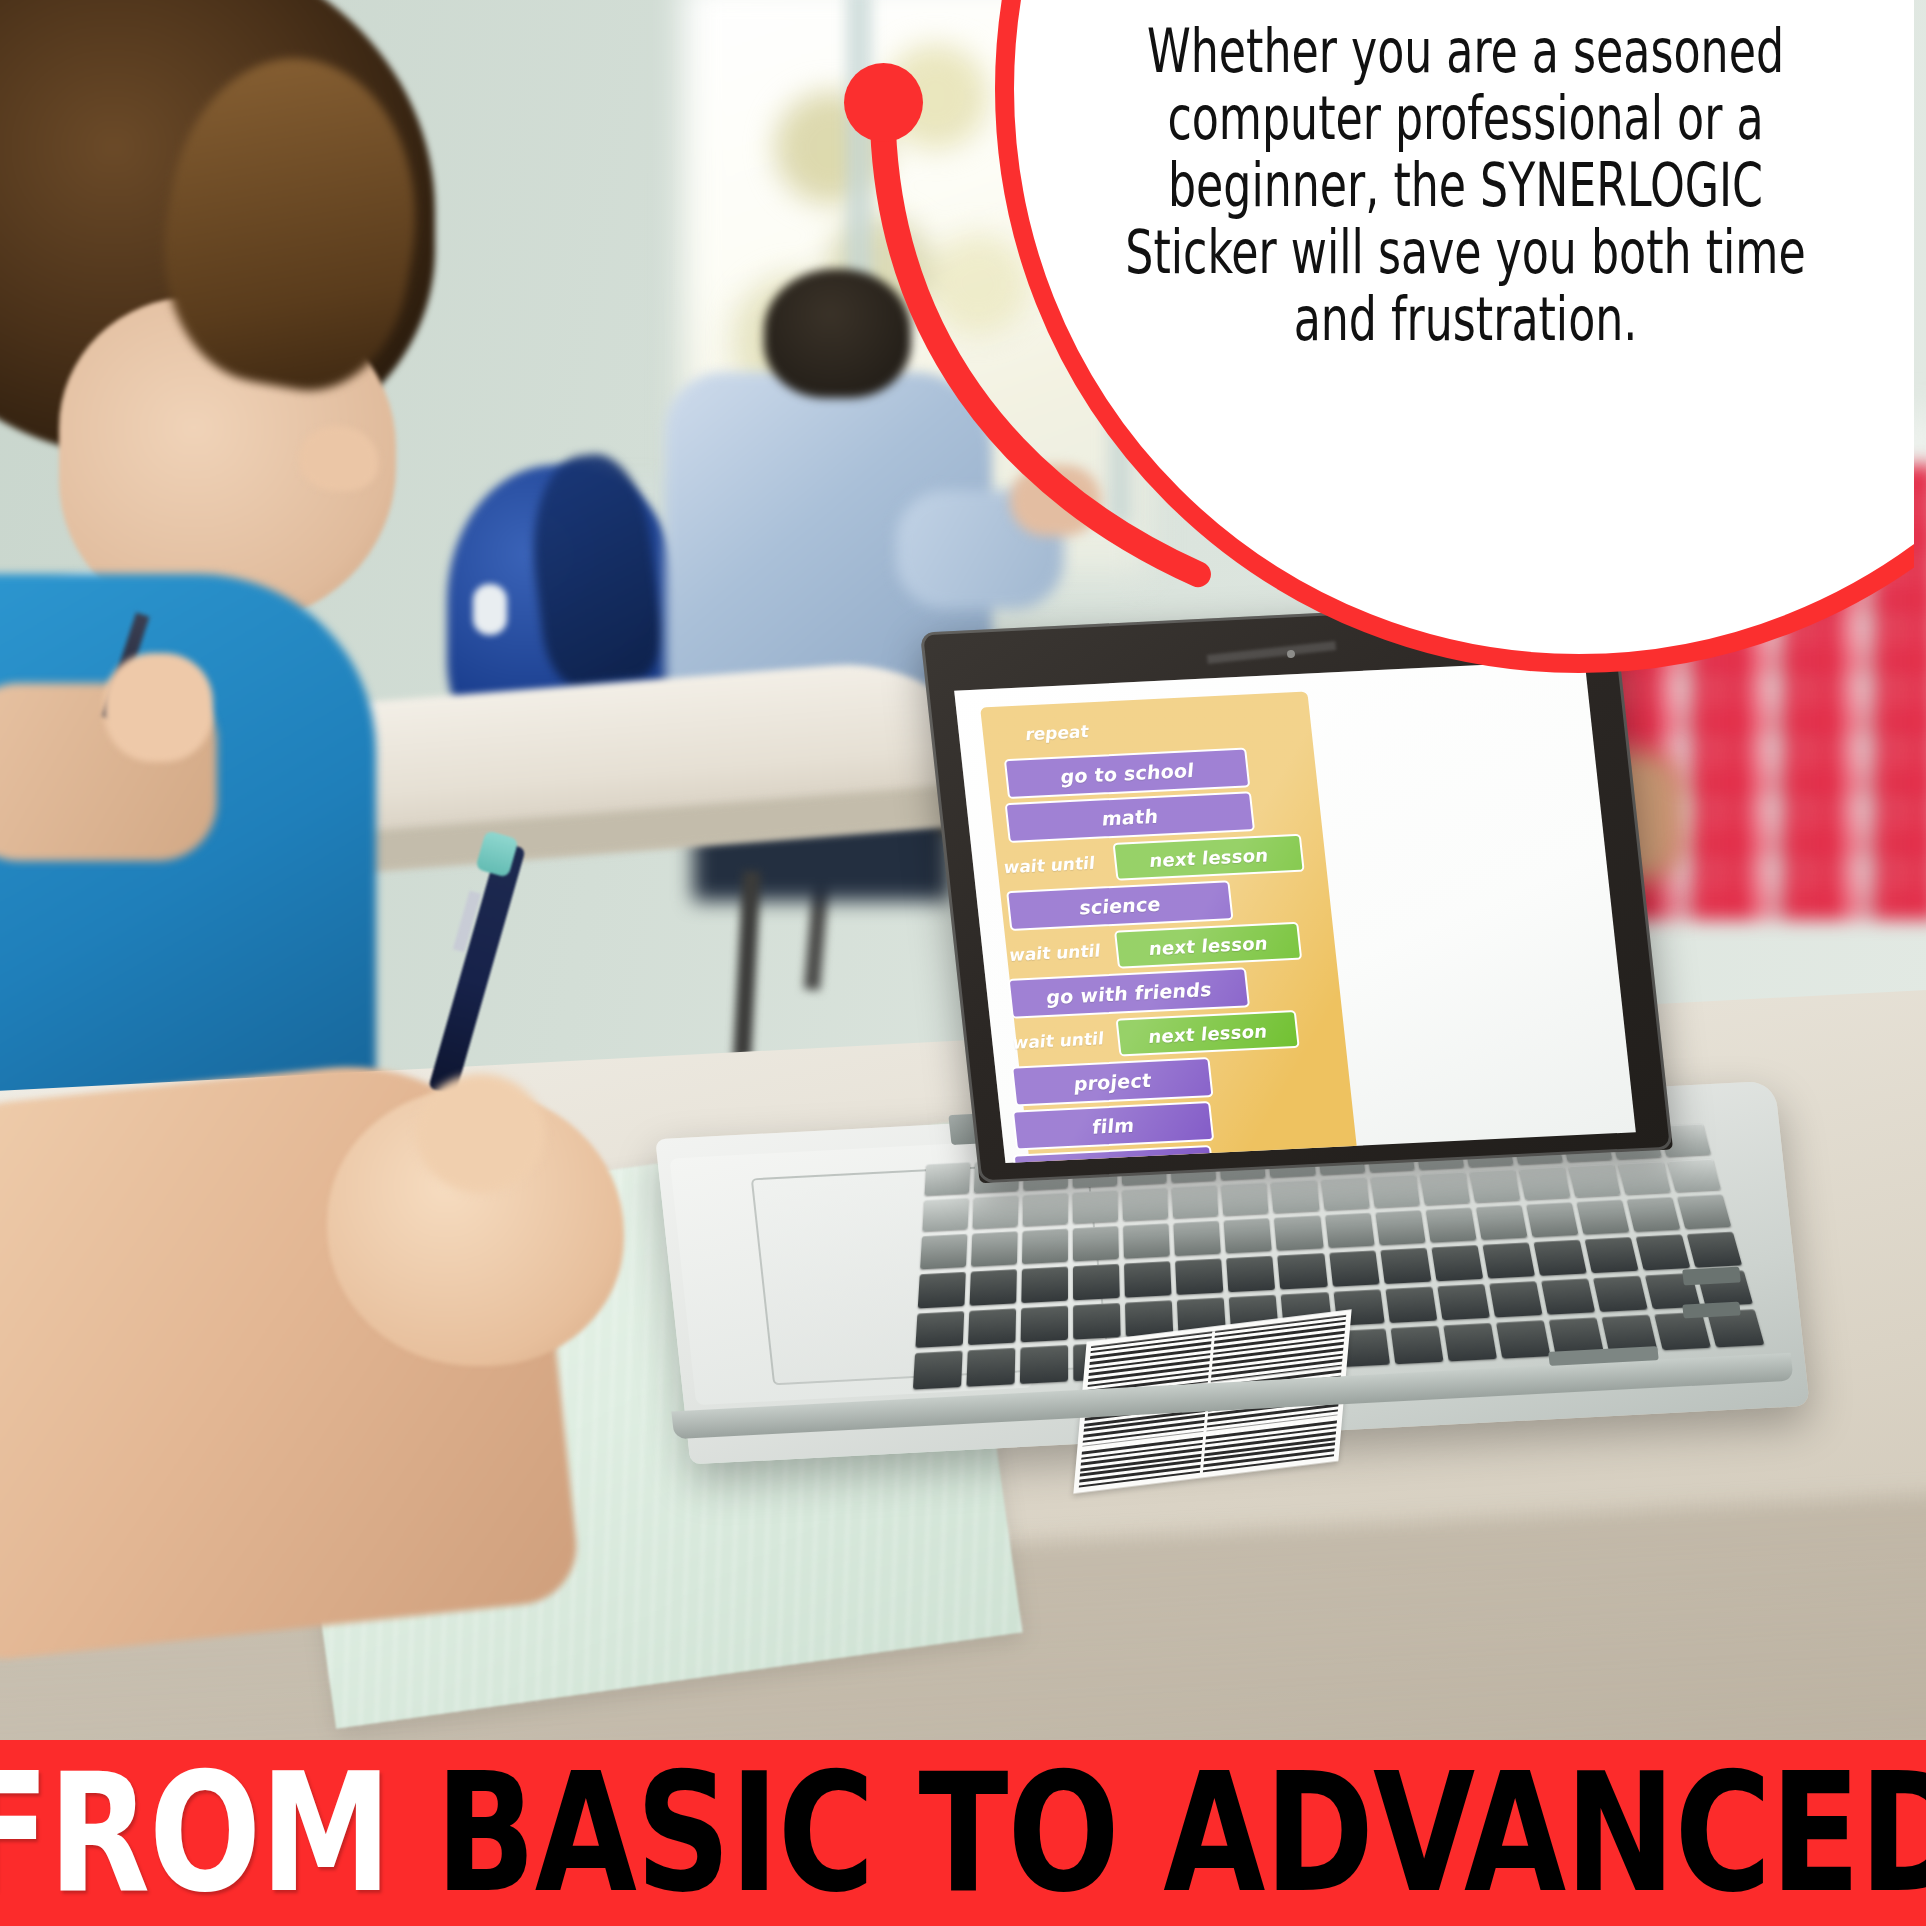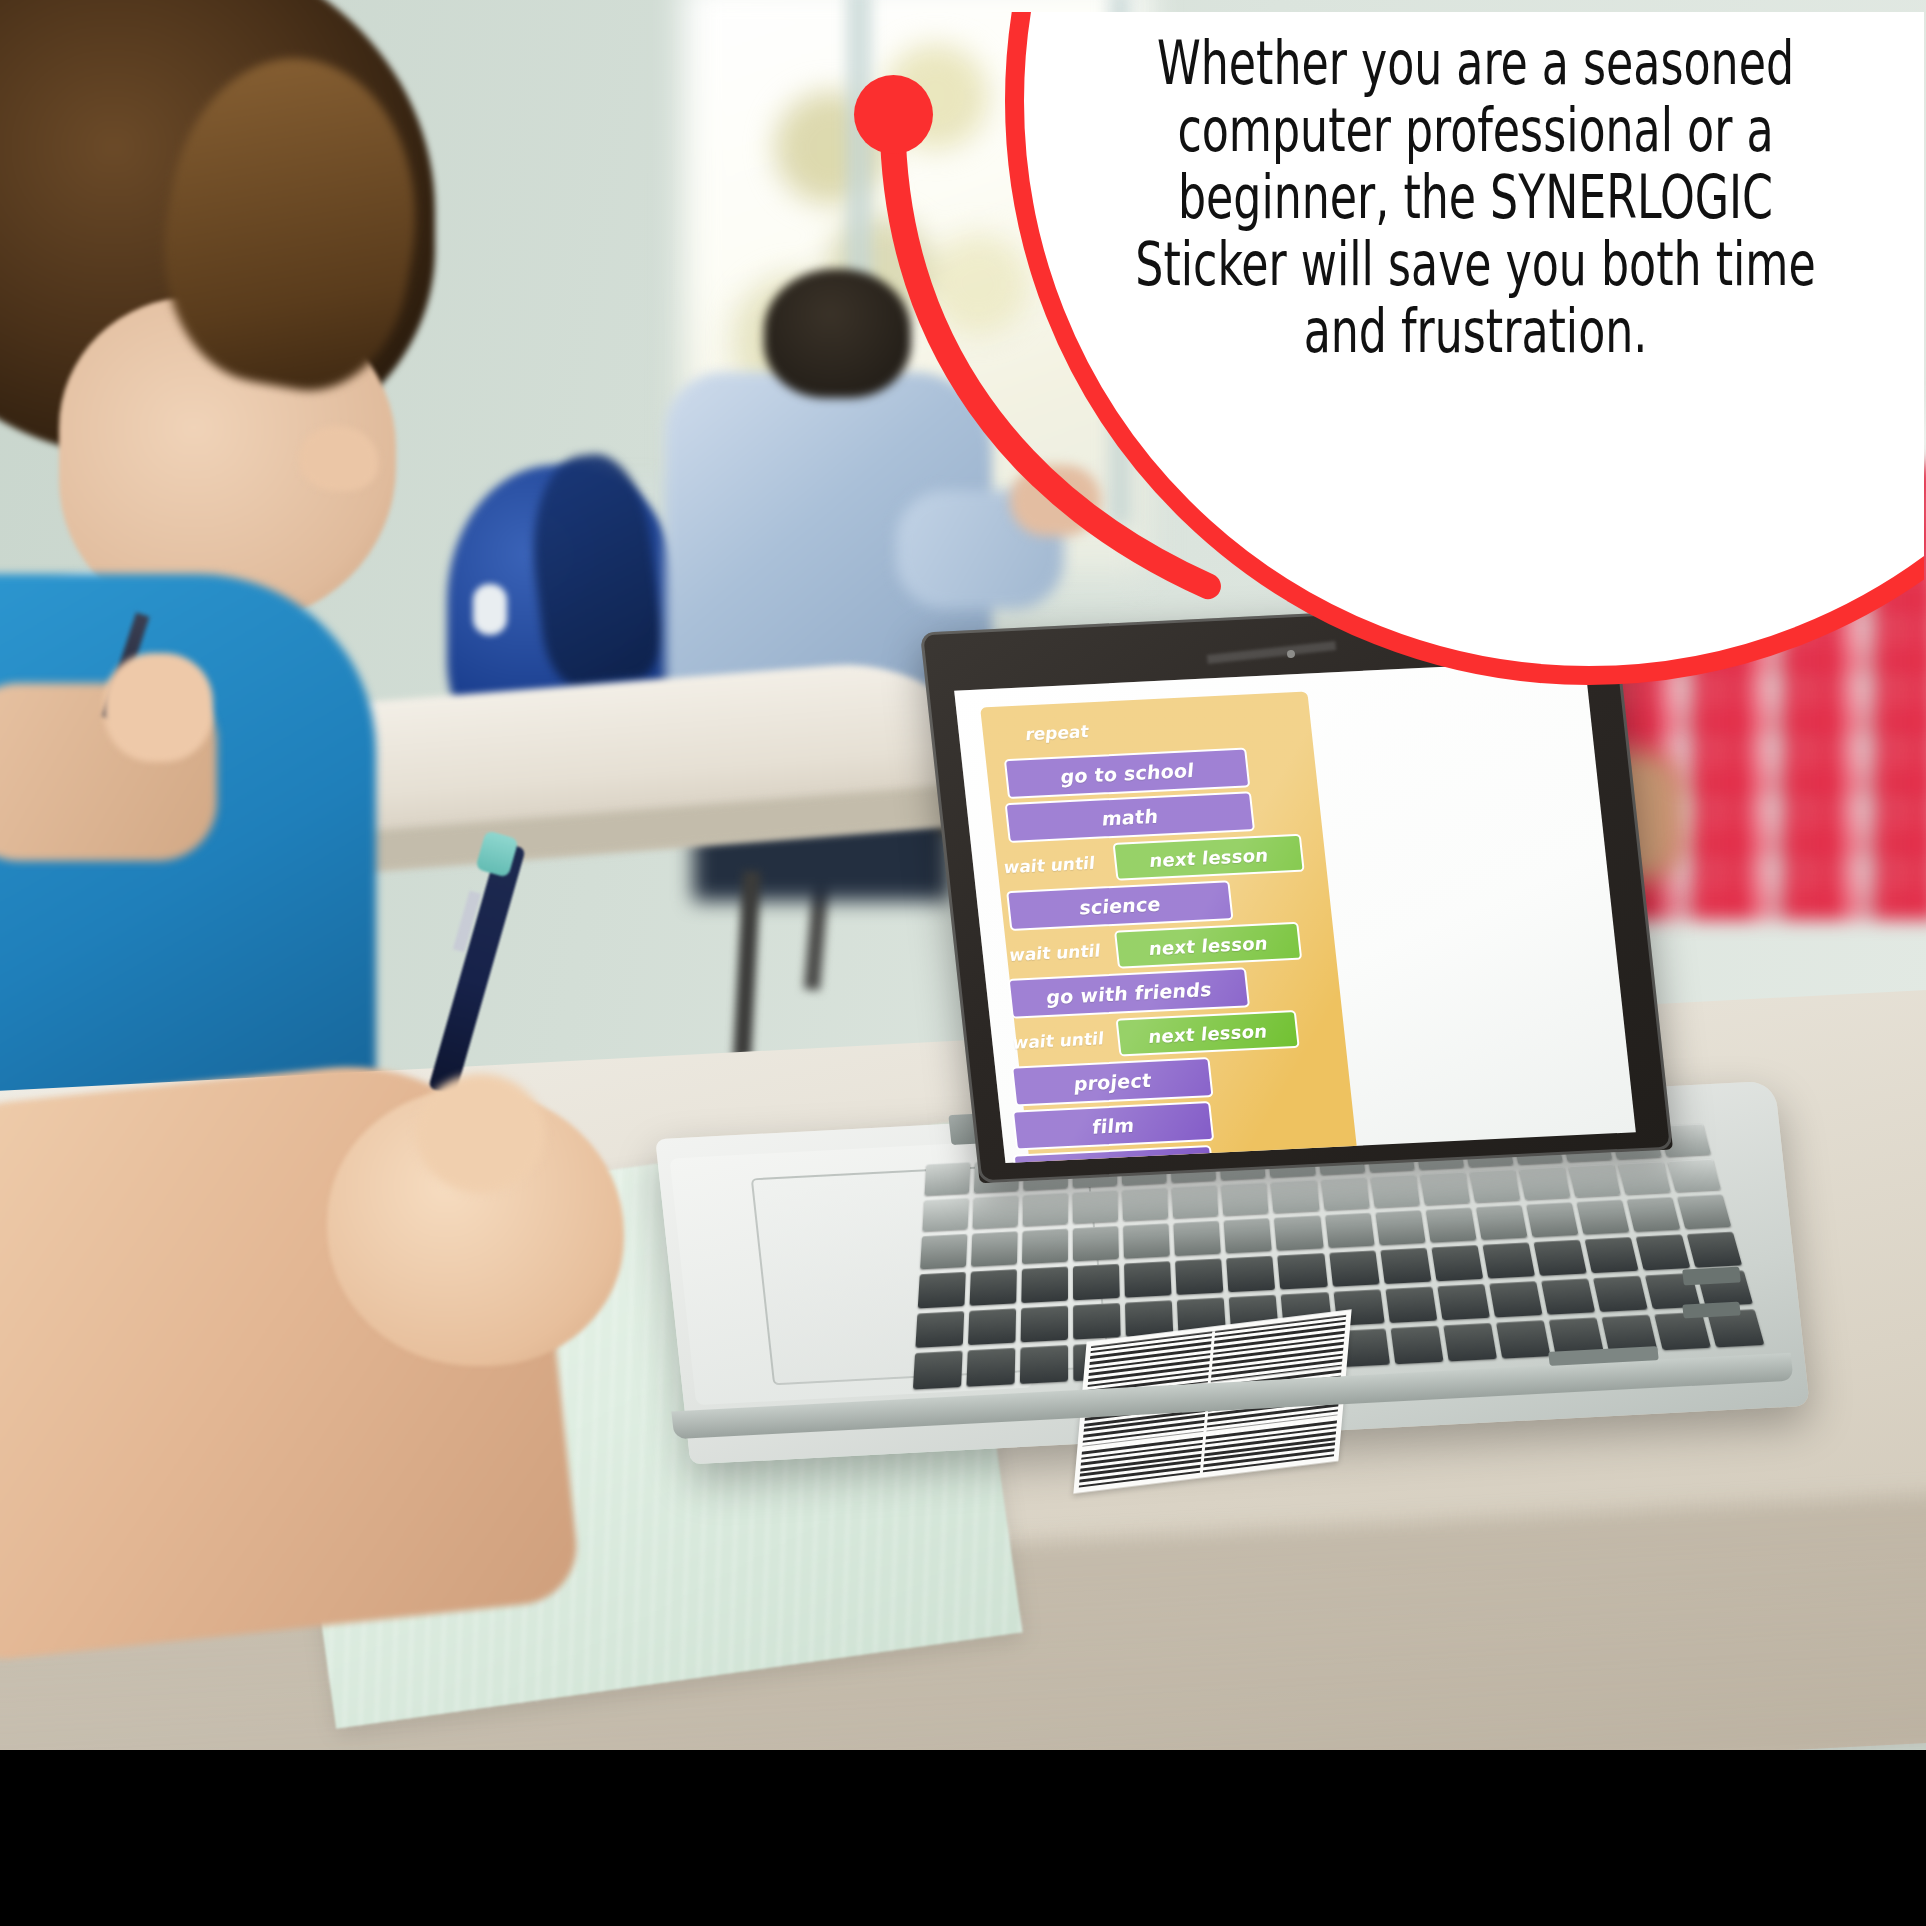--- a/index.html
+++ b/index.html
@@ -229,22 +229,22 @@
          background:linear-gradient(180deg,#c7ceca,#9aa29e); transform:rotate(-6.2deg) skewY(3.2deg);
          border-radius:0 0 12px 12px; }
   .port1 { position:absolute; left:1030px; top:634px; width:57px; height:16px;
          background:#6a7370; border-radius:3px; transform:rotate(-6.2deg) skewY(3.2deg); }
   .port2 { position:absolute; left:1030px; top:669px; width:57px; height:14px;
          background:#6a7370; border-radius:3px; transform:rotate(-6.2deg) skewY(3.2deg); }
   .port3 { position:absolute; left:896px; top:715px; width:109px; height:14px;
          background:#7d8683; border-radius:3px; transform:rotate(-6.2deg) skewY(3.2deg); }
 
   
-  .callout-wrap { position:absolute; left:0; top:12px; width:1914px; height:693px;
-         overflow:hidden; pointer-events:none;margin-left:10px; }
+  .callout-wrap { position:absolute; left:0; top:0; width:1914px; height:693px;
+         overflow:hidden; pointer-events:none; }
   .bubble { position:absolute; left:995px; top:-495px; width:1168px; height:1168px;
          background:#ffffff; border:19px solid #fb2f2f; border-radius:50%;
          box-shadow:0 0 0 0 rgba(0,0,0,0); }
   .tail { position:absolute; left:772px; top:69px; width:436px; height:535px; overflow:visible; }
   .dot { position:absolute; left:844px; top:63px; width:79px; height:79px;
          background:#fb2f2f; border-radius:50%; }
 
   .callout-text { position:absolute; left:1030px; top:18px; width:871px;
          text-align:center; color:#111111;
          font-family:"Liberation Sans Narrow","DejaVu Sans Condensed","Liberation Sans", sans-serif;
@@ -517,15 +517,20 @@
 
   <div class="callout-wrap">
     <svg class="tail" viewBox="0 0 440 540">
       <path d="M 112 60 C 120 260, 230 420, 430 510" fill="none" stroke="#fb2f2f" stroke-width="26" stroke-linecap="round"></path>
     </svg>
     <div class="bubble"></div>
     <div class="dot"></div>
     <div class="callout-text">Whether you are a seasoned computer professional or a beginner, the SYNERLOGIC Sticker will save you both time and frustration.</div>
   </div>
 
+  <div class="banner">
+    <div class="banner-text">
+      <span class="w1">FROM</span><span>&nbsp;</span><span class="w2">BASIC TO ADVANCED</span>
+    </div>
+  </div>
 
 </div>
 
 
 </body></html>

